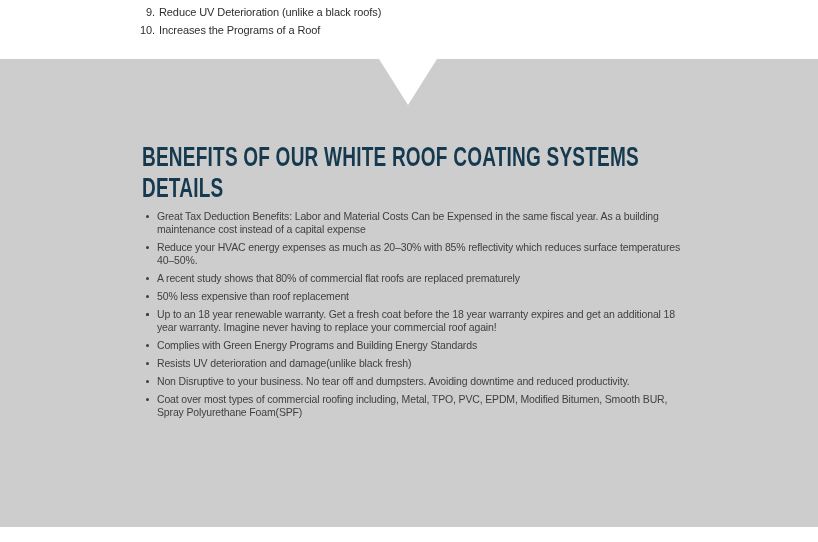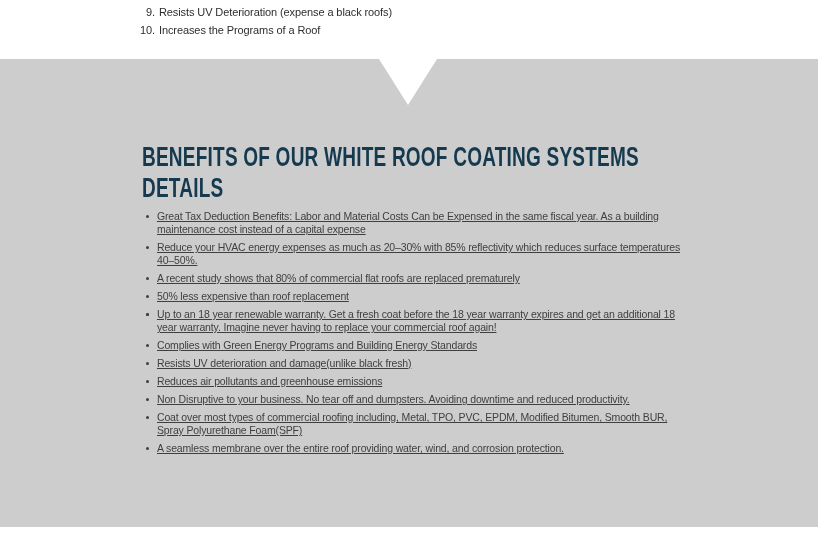--- a/index.html
+++ b/index.html
@@ -62,21 +62,20 @@
     width: 552px;
   }
   .bullets li {
     position: relative;
     padding-left: 15px;
     font-size: 10.5px;
     line-height: 13px;
     letter-spacing: -0.15px;
     color: #3f3f3f;
     margin-bottom: 5px;
-    text-decoration: underline;
   }
   .bullets .dot {
     position: absolute;
     left: 4px;
     top: 5px;
     width: 3px; height: 3px;
     border-radius: 50%;
     background: #3f3f3f;
   }
   
@@ -85,21 +84,21 @@
 </head>
 <body>
 
 <div class="page">
 
   <div class="top-band">
     <ol class="num-list">
 
         <li class="num-item">
           <span class="num">9.</span>
-          <span class="num-text">Resists UV Deterioration (expense a black roofs)</span>
+          <span class="num-text">Reduce UV Deterioration (unlike a black roofs)</span>
         </li>
 
         <li class="num-item">
           <span class="num">10.</span>
           <span class="num-text">Increases the Programs of a Roof</span>
         </li>
       </ol>
   </div>
 
   <section class="hero">
@@ -139,37 +138,29 @@
         <li>
           <span class="dot"></span>
           <span class="b-text">Complies with Green Energy Programs and Building Energy Standards</span>
         </li>
 
         <li>
           <span class="dot"></span>
           <span class="b-text">Resists UV deterioration and damage(unlike black fresh)</span>
         </li>
 
-        <li>
-          <span class="dot"></span>
-          <span class="b-text">Reduces air pollutants and greenhouse emissions</span>
-        </li>
 
         <li>
           <span class="dot"></span>
           <span class="b-text">Non Disruptive to your business. No tear off and dumpsters. Avoiding downtime and reduced productivity.</span>
         </li>
 
         <li>
           <span class="dot"></span>
           <span class="b-text">Coat over most types of commercial roofing including, Metal, TPO, PVC, EPDM, Modified Bitumen, Smooth BUR, Spray Polyurethane Foam(SPF)</span>
         </li>
 
-        <li>
-          <span class="dot"></span>
-          <span class="b-text">A seamless membrane over the entire roof providing water, wind, and corrosion protection.</span>
-        </li>
       </ul>
   </section>
 
   <div class="bottom-band"></div>
 
 </div>
 
 </body></html>

